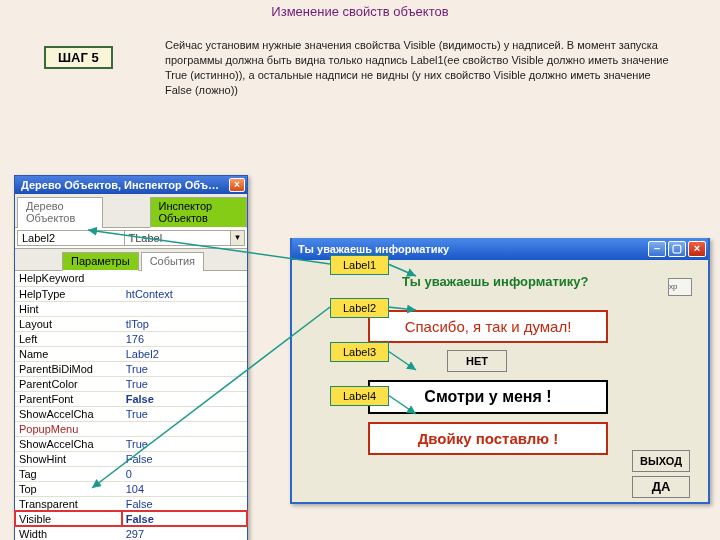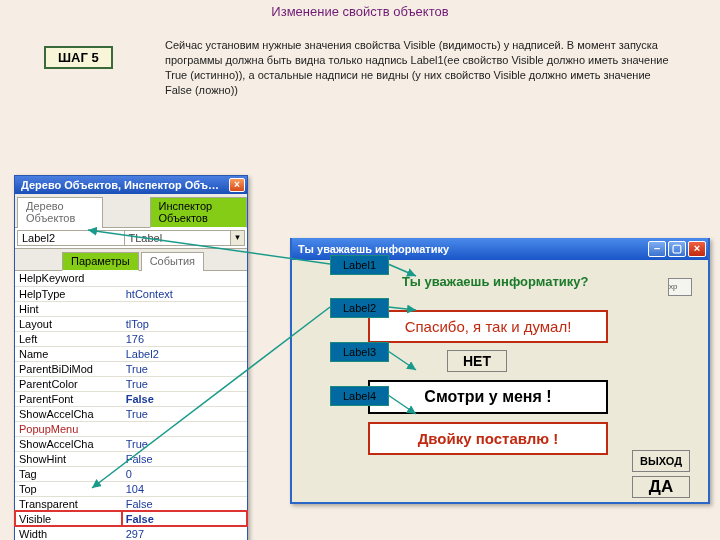--- a/index.html
+++ b/index.html
@@ -187,34 +187,34 @@
   .msg-box {
     position:absolute; left:76px;
     padding: 6px 16px;
     border:2px solid #c02a10;
     background:#fff;
     color:#c02a10;
     font-size:15px;
     text-align:center;
   }
   .msg1 { top:50px; width: 240px; }
-  .btn-no { position:absolute; left:155px; top:90px; width:60px; height:22px; background:#ece9d8; border:1px solid #808080; font-size:14px; font-weight:bold; text-align:center; line-height:20px; }
+  .btn-no { position:absolute; left:155px; top:90px; width:60px; height:22px; background:#ece9d8; border:1px solid #808080; font-size:11px; font-weight:bold; text-align:center; line-height:20px; }
   .msg2 {
     position:absolute; left:76px; top:120px; width: 240px;
     background:#fff; border:2px solid #000;
     font-size:16px; font-weight:bold; text-align:center; padding:6px 0;
   }
   .msg3 { top:162px; width: 240px; font-weight:bold; }
   .btn-exit { position:absolute; right:18px; bottom:30px; width:58px; height:22px; background:#ece9d8; border:1px solid #808080; font-size:11px; font-weight:bold; text-align:center; line-height:20px; }
-  .btn-yes { position:absolute; right:18px; bottom:4px; width:58px; height:22px; background:#ece9d8; border:1px solid #808080; font-size:17px; font-weight:bold; text-align:center; line-height:20px; }
+  .btn-yes { position:absolute; right:18px; bottom:4px; width:58px; height:22px; background:#ece9d8; border:1px solid #808080; font-size:13px; font-weight:bold; text-align:center; line-height:20px; }
 
   
   .callout {
     position:absolute;
-    background:#0369a1;
+    background:#fde047;
     border:1px solid #1a8a7a;
     padding:3px 12px;
     font-size:11px;
     color:#000;
   }
   .co1 { left:330px; top:255px; }
   .co2 { left:330px; top:298px; }
   .co3 { left:330px; top:342px; }
   .co4 { left:330px; top:386px; }
 

